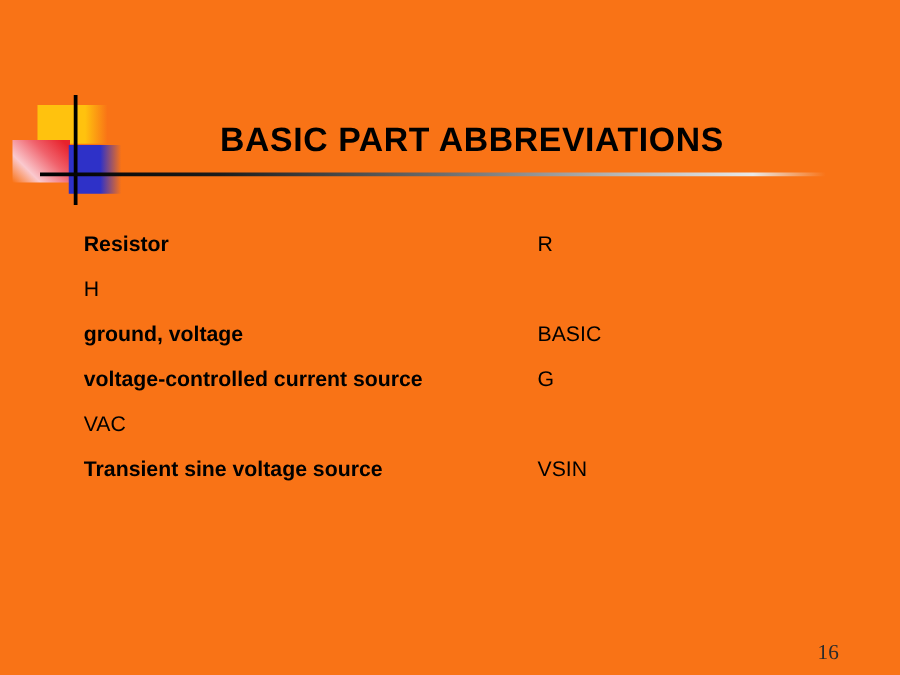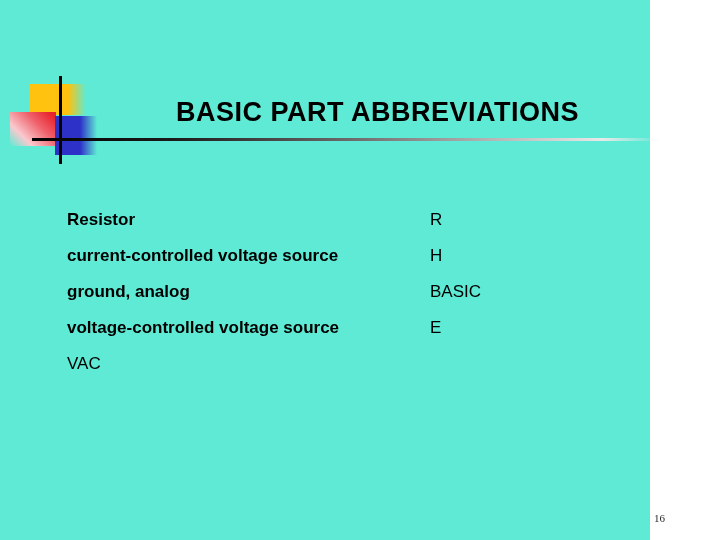--- a/index.html
+++ b/index.html
@@ -4,22 +4,22 @@
 <style>
   html, body { margin: 0; padding: 0; }
   body {
     width: 720px; height: 540px;
     background: #ffffff;
     font-family: "Liberation Sans", sans-serif;
     overflow: hidden;
   }
   .slide {
     position: relative;
-    width: 650px; height: 540px;
-    background: #5eead4;
+    width: 720px; height: 540px;
+    background: #f97316;
   }
 
   
   .deco-yellow {
     position: absolute; left: 30px; top: 84px;
     width: 56px; height: 31px;
     background: linear-gradient(to right,
       var(--color-yellow, #FFC20E) 0%,
       var(--color-yellow, #FFC20E) 68%,
       rgba(255,255,255,0) 100%);
@@ -72,21 +72,20 @@
     letter-spacing: 0.5px;
     color: var(--color-title_text, #000000);
     white-space: nowrap;
     z-index: 5;
   }
 
   
   .abbr-list {
     position: absolute; left: 67px; top: 178px;
     width: 560px;
-    margin-top: 24px;
   }
   .abbr-row {
     display: grid;
     grid-template-columns: 363px auto;
     height: 36px;
     line-height: 36px;
     align-items: center;
   }
   .part-name {
     font-size: 17px;
@@ -98,21 +97,21 @@
     font-size: 17px;
     font-weight: normal;
     color: #000000;
     white-space: nowrap;
   }
 
   
   .page-number {
     position: absolute; left: 654px; top: 512px;
     font-family: "Liberation Serif", serif;
-    font-size: 11px;
+    font-size: 17px;
     color: #2b2b2b;
   }
 </style>
 </head>
 <body>
 
 <div class="slide">
 
   <div class="deco-yellow"></div>
   <div class="deco-red"></div>
@@ -125,36 +124,39 @@
   <div class="abbr-list">
 
       <div class="abbr-row">
         <span class="part-name">Resistor</span>
         <span class="part-abbr">R</span>
       </div>
 
 
 
       <div class="abbr-row">
-        <span class="part-name">current-controlled voltage source</span>
         <span class="part-abbr">H</span>
       </div>
 
       <div class="abbr-row">
-        <span class="part-name">ground, analog</span>
+        <span class="part-name">ground, voltage</span>
         <span class="part-abbr">BASIC</span>
       </div>
 
+      <div class="abbr-row">
+        <span class="part-name">voltage-controlled current source</span>
+        <span class="part-abbr">G</span>
+      </div>
 
-      <div class="abbr-row">
-        <span class="part-name">voltage-controlled voltage source</span>
-        <span class="part-abbr">E</span>
-      </div>
 
       <div class="abbr-row">
         <span class="part-abbr">VAC</span>
       </div>
 
+      <div class="abbr-row">
+        <span class="part-name">Transient sine voltage source</span>
+        <span class="part-abbr">VSIN</span>
+      </div>
     </div>
 
   <span class="page-number">16</span>
 
 </div>
 
 </body></html>

